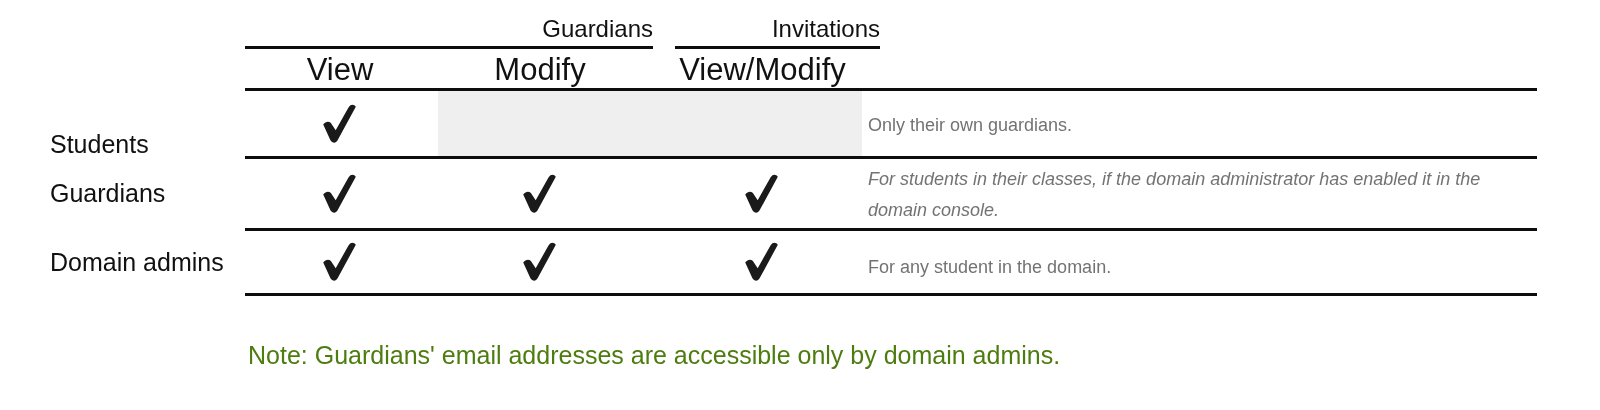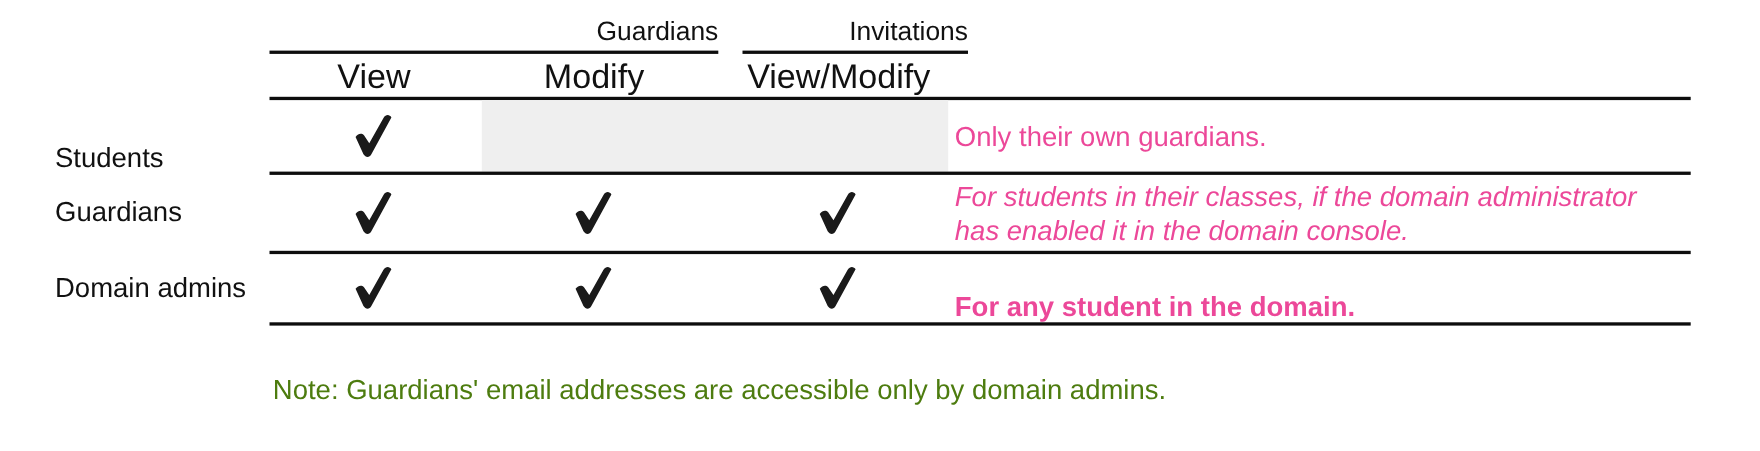--- a/index.html
+++ b/index.html
@@ -68,23 +68,23 @@
     width: 46px;
     height: 46px;
     transform: translate(-50%, -50%);
   }
   .check svg { display: block; width: 100%; height: 100%; }
 
   
   .desc {
     position: absolute;
     left: 868px;
-    font-size: 25px;
+    font-size: 18px;
     line-height: 31px;
-    color: #ec4899;
+    color: #737373;
     width: 660px;
   }
 
   
   .note {
     position: absolute;
     left: 248px;
     font-size: 25px;
     line-height: 30px;
     color: #4d7c0f;
@@ -160,17 +160,17 @@
     <path d="M6.5 24.5 C9 21.5 12 20.5 14.5 23 L19.5 30.5 L33 6.5 C35.5 2.5 39 3.5 40.5 6 L21.5 41 C19.5 44.5 16 44 14 41 Z" fill="#1a1a1a"></path>
   </svg>
 </div>
 
 <div class="check" style="left:762px; top:262px;">
   <svg viewBox="0 0 48 48" xmlns="http://www.w3.org/2000/svg">
     <path d="M6.5 24.5 C9 21.5 12 20.5 14.5 23 L19.5 30.5 L33 6.5 C35.5 2.5 39 3.5 40.5 6 L21.5 41 C19.5 44.5 16 44 14 41 Z" fill="#1a1a1a"></path>
   </svg>
 </div>
 
-<div class="desc" style="top:264px;font-weight:bold;">For any student in the domain.</div>
+<div class="desc" style="top:252px;">For any student in the domain.</div>
 
 <div class="rule" style="left:245px; width:1292px; top:293px;"></div>
 
 <div class="note" style="top:340px;">Note: Guardians' email addresses are accessible only by domain admins.</div>
 
 </body></html>

